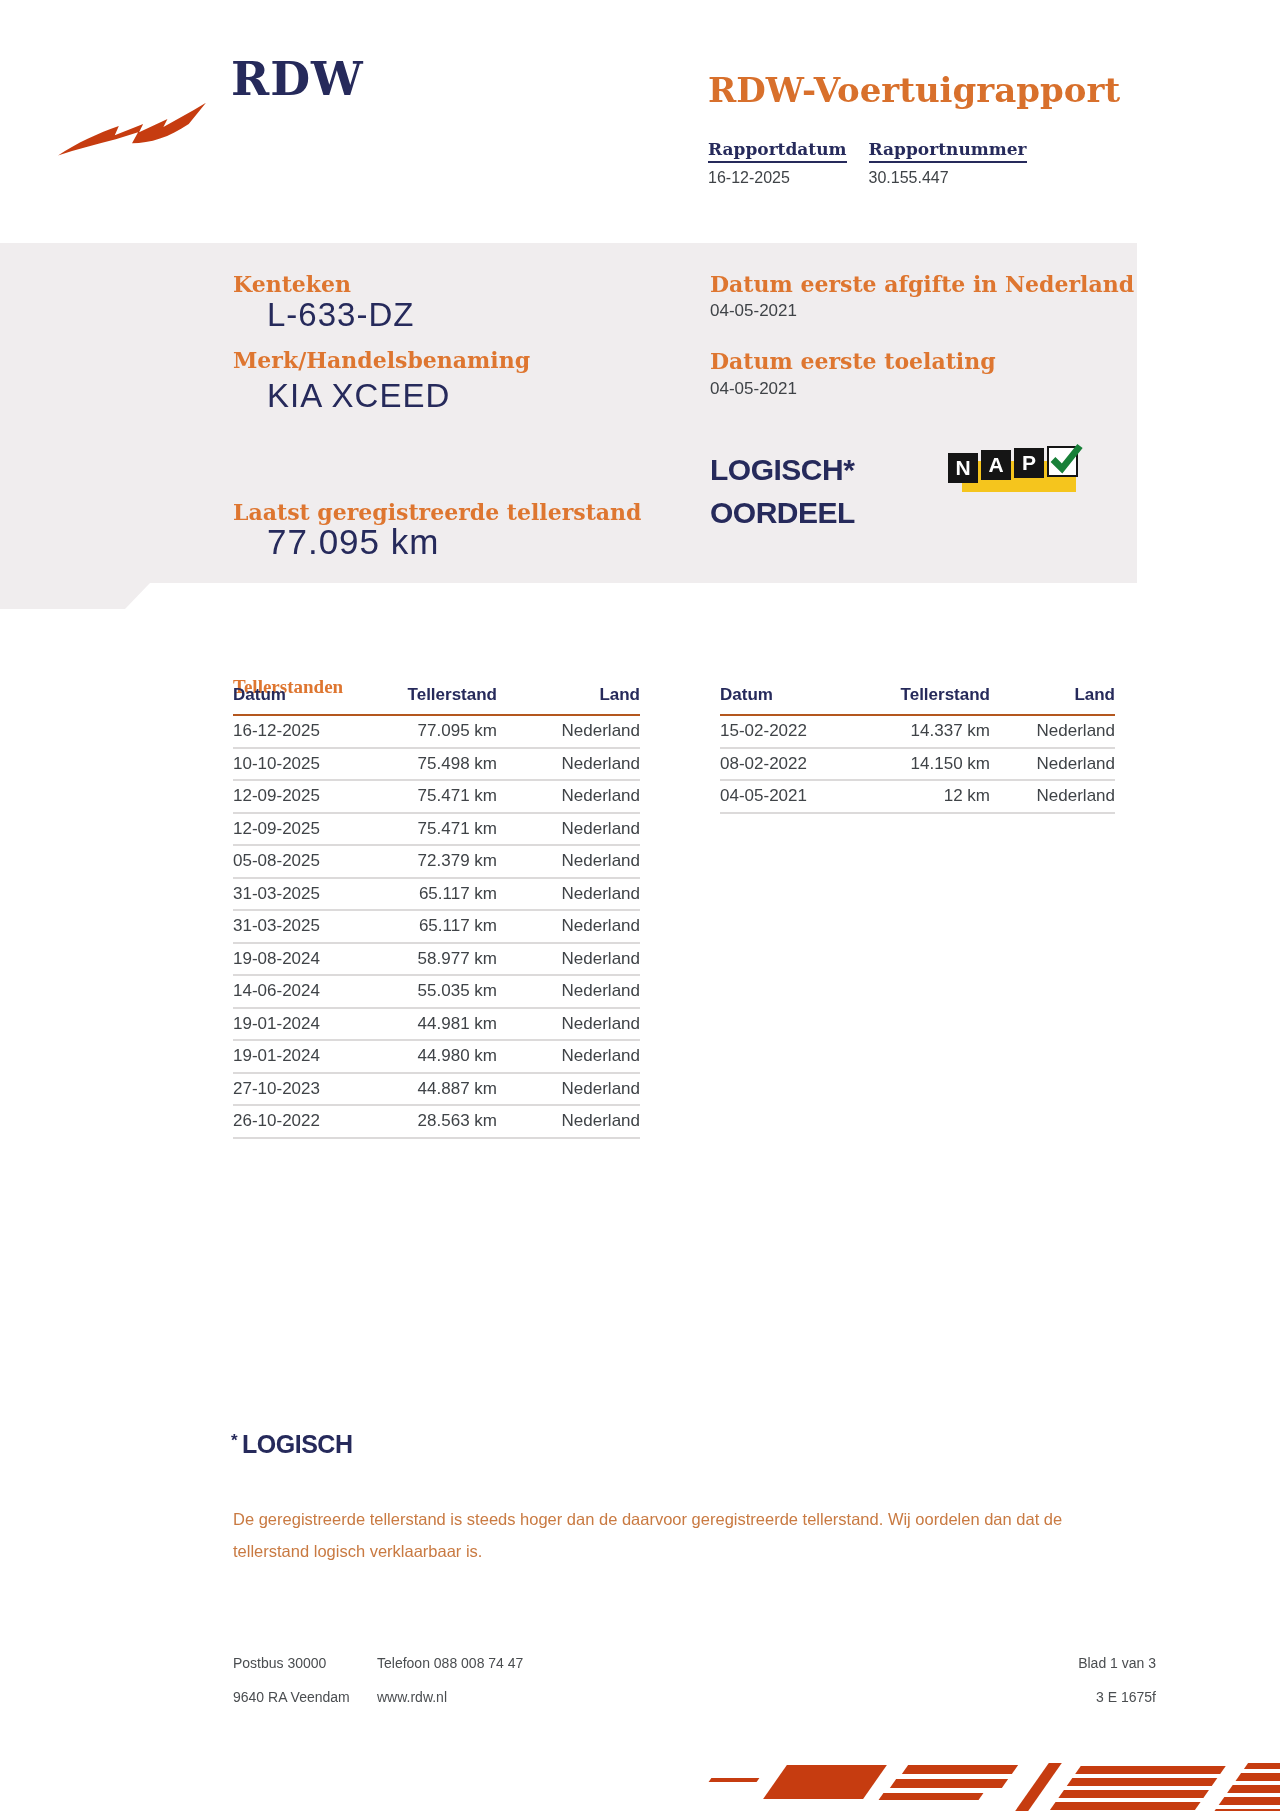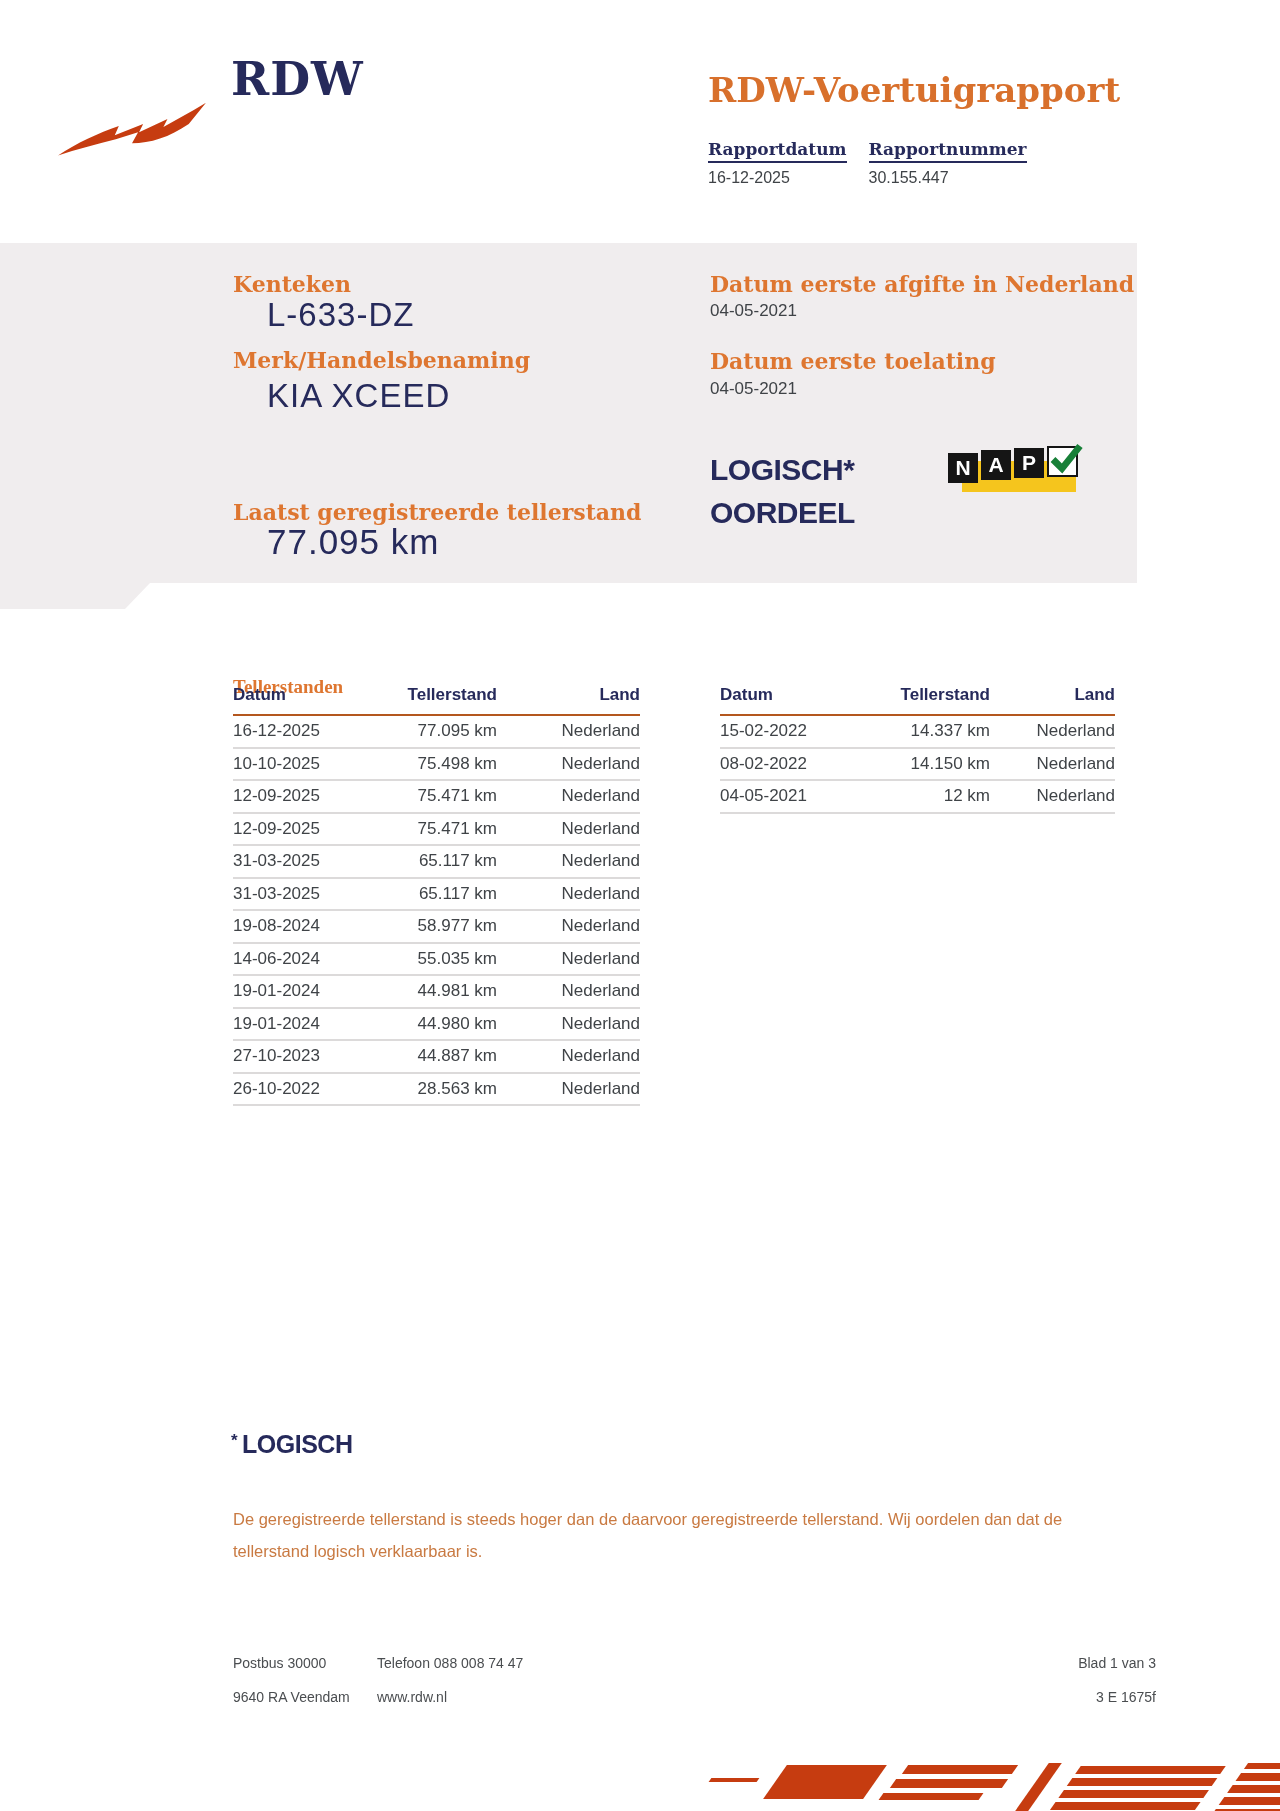--- a/index.html
+++ b/index.html
@@ -160,20 +160,25 @@
             <td>12-09-2025</td>
             <td class="num">75.471 km</td>
             <td class="num">Nederland</td>
           </tr>
           <tr>
             <td>12-09-2025</td>
             <td class="num">75.471 km</td>
             <td class="num">Nederland</td>
           </tr>
           <tr>
+            <td>05-08-2025</td>
+            <td class="num">72.379 km</td>
+            <td class="num">Nederland</td>
+          </tr>
+          <tr>
             <td>31-03-2025</td>
             <td class="num">65.117 km</td>
             <td class="num">Nederland</td>
           </tr>
           <tr>
             <td>31-03-2025</td>
             <td class="num">65.117 km</td>
             <td class="num">Nederland</td>
           </tr>
           <tr>

